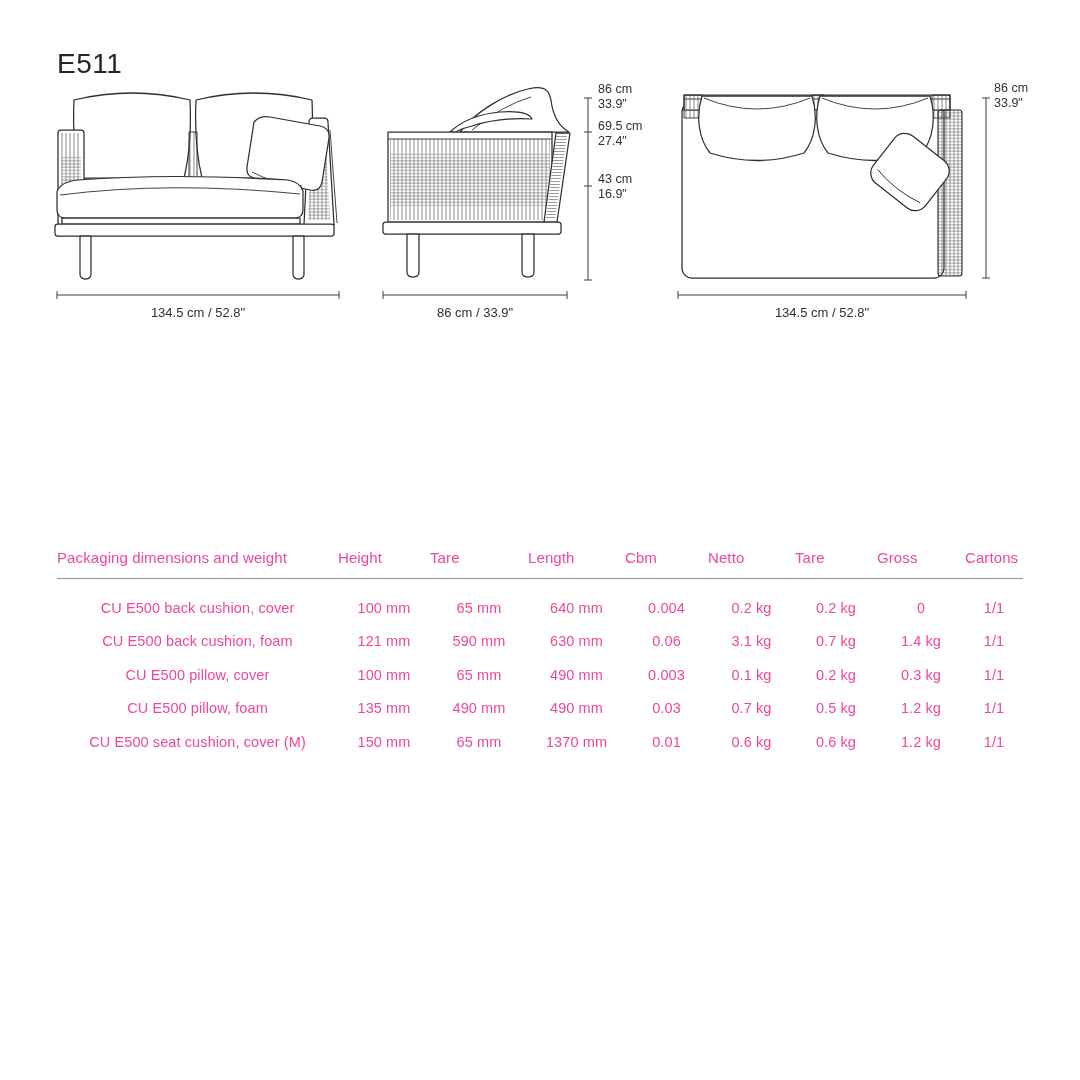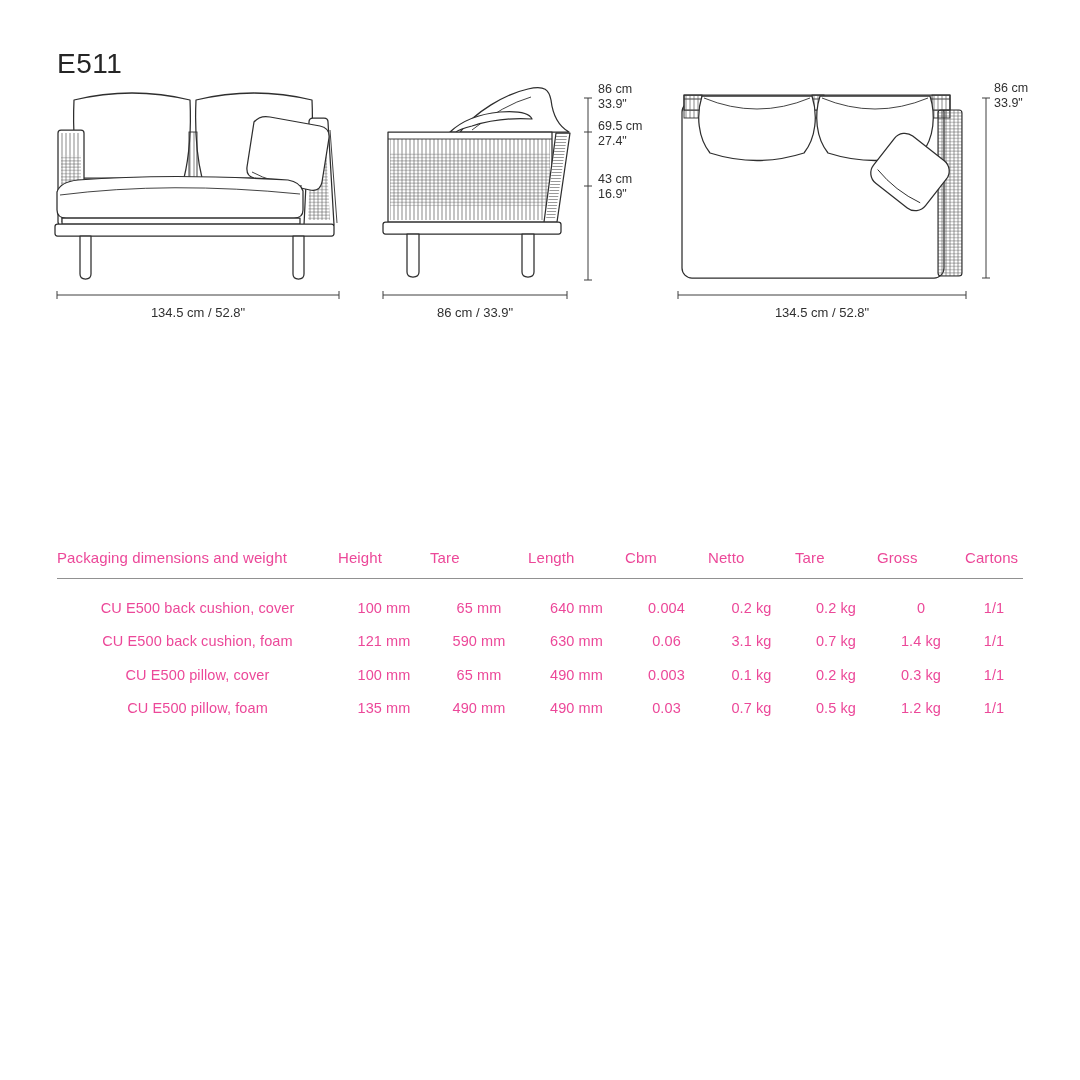--- a/index.html
+++ b/index.html
@@ -194,16 +194,27 @@
           <td>CU E500 pillow, foam</td>
           <td>135 mm</td>
           <td>490 mm</td>
           <td>490 mm</td>
           <td>0.03</td>
           <td>0.7 kg</td>
           <td>0.5 kg</td>
           <td>1.2 kg</td>
           <td>1/1</td>
         </tr>
+        <tr>
+          <td>CU E500 seat cushion, cover (M)</td>
+          <td>150 mm</td>
+          <td>65 mm</td>
+          <td>1370 mm</td>
+          <td>0.01</td>
+          <td>0.6 kg</td>
+          <td>0.6 kg</td>
+          <td>1.2 kg</td>
+          <td>1/1</td>
+        </tr>
       </tbody>
   </table>
 
 </div>
 
 </body></html>

